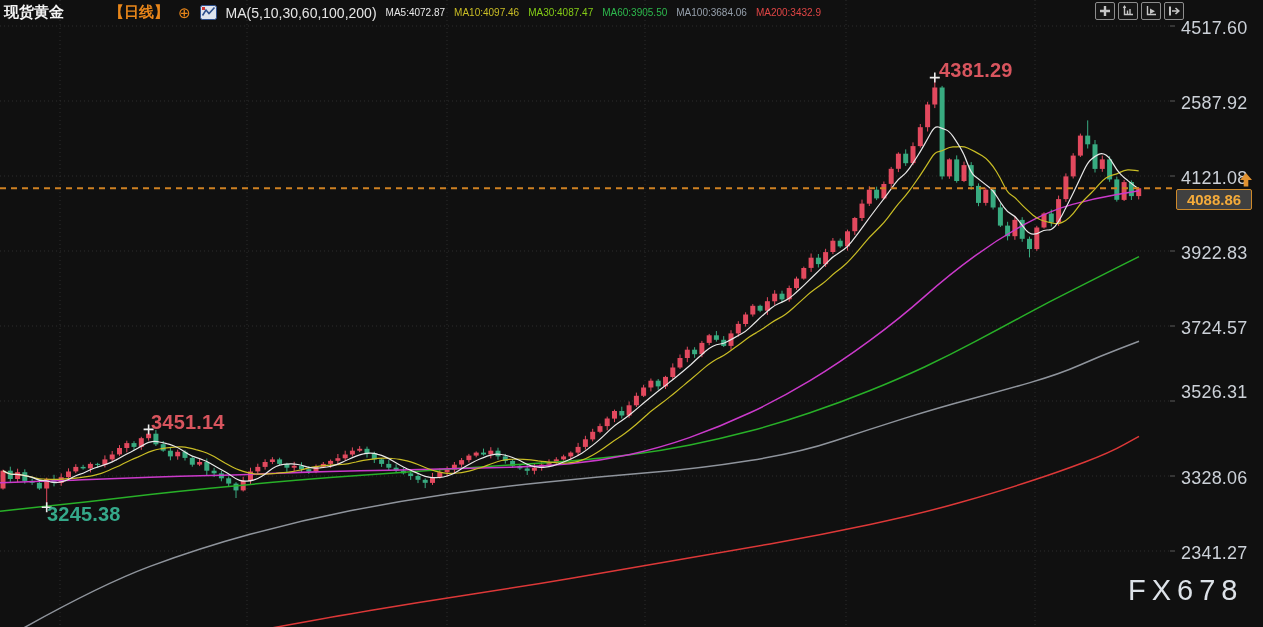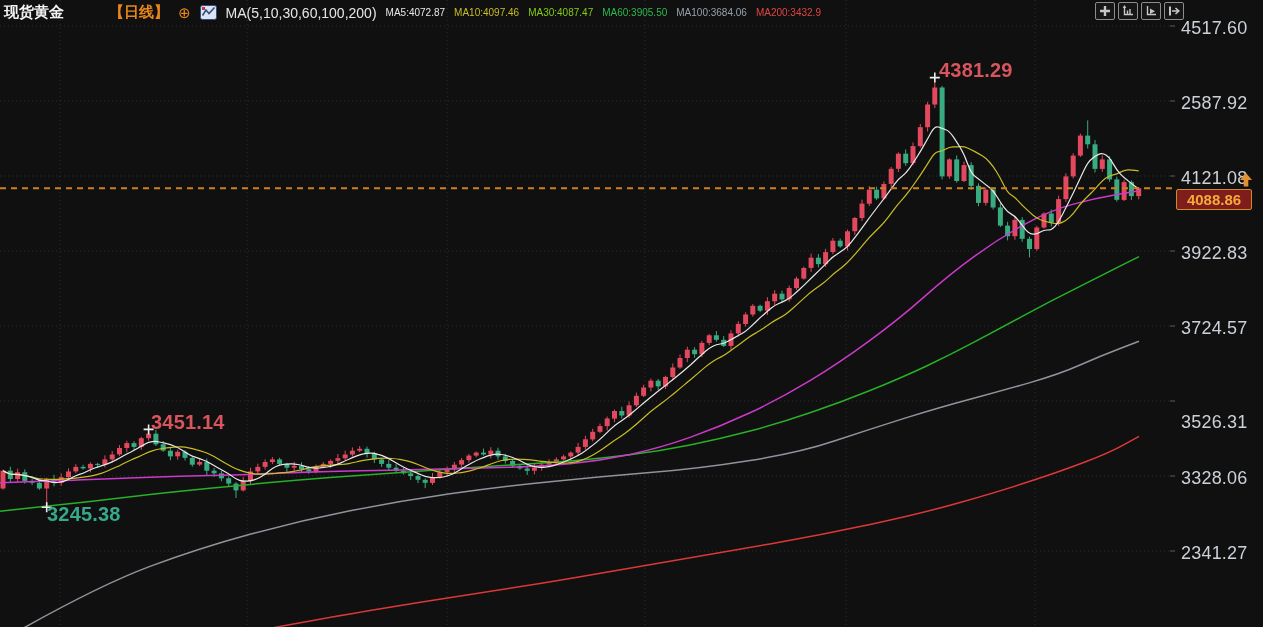--- a/index.html
+++ b/index.html
@@ -20,21 +20,21 @@
   .toolbar{position:absolute;left:1095px;top:2px;display:flex;gap:3px;z-index:5;}
   .tb{width:18px;height:16px;border:1px solid #8d8d8d;border-radius:2px;background:#161616;display:flex;align-items:center;justify-content:center;cursor:pointer;}
   
   .axlab{position:absolute;left:1181px;color:#ccd1d8;font-size:18px;font-weight:400;letter-spacing:0.2px;}
   
   .anno{position:absolute;font-weight:bold;font-size:20px;letter-spacing:0.2px;z-index:4;}
   
   .price-tag{position:absolute;left:1176px;width:80px;z-index:6;}
   .price-arrow{position:absolute;left:63px;top:0;}
   .price-box{position:absolute;left:0;top:17px;width:74px;height:19px;line-height:19px;text-align:center;
-    border:1.5px solid #cf8a2a;border-radius:2px;background:#7f1d1d;color:#f5ab3a;font-weight:bold;font-size:15px;}
+    border:1.5px solid #cf8a2a;border-radius:2px;background:#404040;color:#f5ab3a;font-weight:bold;font-size:15px;}
   
   .watermark{position:absolute;left:1128px;top:574px;font-size:29px;letter-spacing:6px;color:#dde2e8;z-index:3;}
 </style>
 </head>
 <body>
 
 <div class="stage">
 
   <svg id="chart" width="1263" height="627" viewBox="0 0 1263 627">
       <line x1="60" y1="0" x2="60" y2="627" stroke="#2c2c2c" stroke-width="1" stroke-dasharray="1 3"></line>
@@ -431,32 +431,33 @@
       </svg>
     </div>
   </div>
 
   <div id="axis">
       <div class="axlab" style="top: 18px;">4517.60</div>
       <div class="axlab" style="top: 93.0011px;">2587.92</div>
       <div class="axlab" style="top: 168.002px;">4121.08</div>
       <div class="axlab" style="top: 242.999px;">3922.83</div>
       <div class="axlab" style="top: 318.001px;">3724.57</div>
-      <div class="axlab" style="top: 412px;">3526.31</div>
+      <div class="axlab" style="top: 382px;">3526.31</div>
       <div class="axlab" style="top: 467.999px;">3328.06</div>
       <div class="axlab" style="top: 543px;">2341.27</div>
     </div>
 
   <div class="anno" style="left: 939px; top: 59px; color: rgb(216, 85, 94);">4381.29</div>
   <div class="anno" style="left: 151px; top: 411px; color: rgb(216, 85, 94);">3451.14</div>
   <div class="anno" style="left: 47px; top: 503px; color: rgb(53, 169, 138);">3245.38</div>
 
   <div class="price-tag" style="top: 172.191px;">
     <div class="price-arrow">
       <svg width="14" height="16" viewBox="0 0 14 16">
         <path d="M7 1 L13 8 L9.3 8 L9.3 14.5 L4.7 14.5 L4.7 8 L1 8 Z" fill="#e09130"></path>
       </svg>
     </div>
     <div class="price-box">4088.86</div>
   </div>
 
+  <div class="watermark">FX678</div>
 
 </div>
 
 </body></html>

